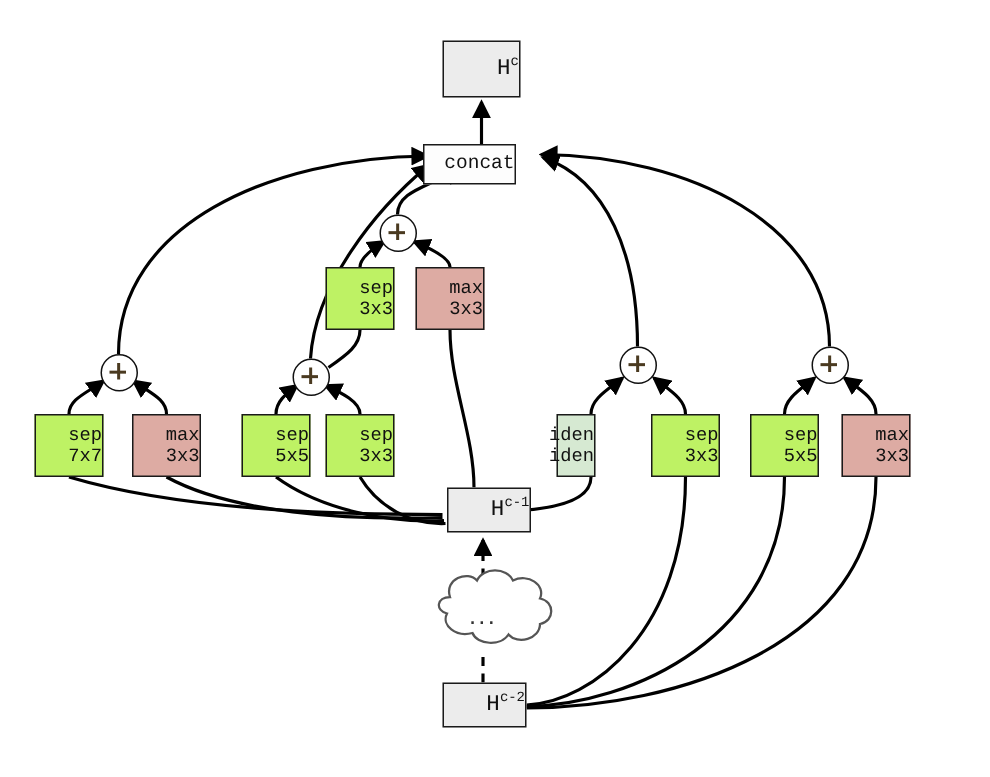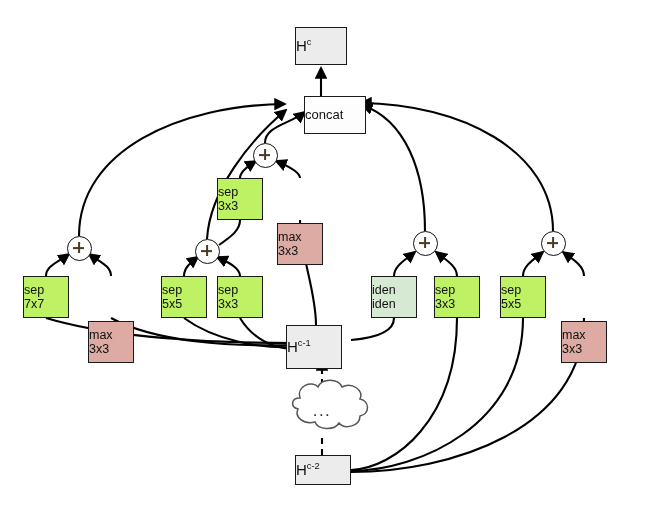--- a/index.html
+++ b/index.html
@@ -23,31 +23,32 @@
     top: 0;
     width: 660px;
     height: 518px;
   }
   .node {
     position: absolute;
     box-sizing: border-box;
     border: 1.6px solid #1a1a1a;
     display: flex;
     flex-direction: column;
-    align-items: flex-start;
+    align-items: flex-end;
     justify-content: center;
     font-size: 12.5px;
     color: #111111;
     line-height: 1.12;
     text-align: center;
     z-index: 5;
+    font-family: Liberation Mono, monospace;
   }
   .node .ln { display: block; }
   .op-sep  { background: #bef264; }
-  .op-max  { background: #ddaba3; margin-top: 45px; }
+  .op-max  { background: #ddaba3; }
   .op-id   { background: #d6e9d2; }
   .state   { background: #ececec; font-size: 15px; }
   .concat  { background: #fdfdfd; font-size: 13px; }
   .state sup {
     font-size: 0.62em;
     vertical-align: super;
     line-height: 0;
   }
   .addnode {
     position: absolute;
@@ -159,21 +160,21 @@
                C 334 431 318 430 315 422
                C 304 425 294 417 298 409
                C 290 407 291 398 300 398 Z"></path>
     </g>
   </svg>
 
   <div class="node state" style="left:295px; top:27px; width:52px; height:38px;">
     <span><span>H</span><sup>c</sup></span>
   </div>
 
-  <div class="node concat" style="left:304px; top:96px; width:62px; height:38px;">
+  <div class="node concat" style="left:282px; top:96px; width:62px; height:27px;">
     <span>concat</span>
   </div>
 
   <div class="addnode" style="left:66.5px; top:235.5px;"></div>
   <div class="addnode" style="left:194.5px; top:238.5px;"></div>
   <div class="addnode" style="left:252.5px; top:142.5px;"></div>
   <div class="addnode" style="left:412.5px; top:230.5px;"></div>
   <div class="addnode" style="left:540.5px; top:230.5px;"></div>
 
   <div class="node op-sep" style="left:23px; top:276px; width:46px; height:42px;">
@@ -193,38 +194,38 @@
     <span class="ln">3x3</span>
   </div>
   <div class="node op-sep" style="left:217px; top:178px; width:46px; height:42px;">
     <span class="ln">sep</span>
     <span class="ln">3x3</span>
   </div>
   <div class="node op-max" style="left:277px; top:178px; width:46px; height:42px;">
     <span class="ln">max</span>
     <span class="ln">3x3</span>
   </div>
-  <div class="node op-id" style="left:371px; top:276px; width:46px; height:42px;">
+  <div class="node op-id" style="left:371px; top:276px; width:26px; height:42px;">
     <span class="ln">iden</span>
     <span class="ln">iden</span>
   </div>
   <div class="node op-sep" style="left:434px; top:276px; width:46px; height:42px;">
     <span class="ln">sep</span>
     <span class="ln">3x3</span>
   </div>
   <div class="node op-sep" style="left:500px; top:276px; width:46px; height:42px;">
     <span class="ln">sep</span>
     <span class="ln">5x5</span>
   </div>
   <div class="node op-max" style="left:561px; top:276px; width:46px; height:42px;">
     <span class="ln">max</span>
     <span class="ln">3x3</span>
   </div>
 
-  <div class="node state" style="left:286px; top:325px; width:56px; height:44px;">
+  <div class="node state" style="left:298px; top:325px; width:56px; height:30px;">
     <span><span>H</span><sup>c-1</sup></span>
   </div>
 
   <div class="cloud" style="left:282px; top:385px; width:80px; height:50px;">
     <div class="dots">...</div>
   </div>
 
   <div class="node state" style="left:295px; top:455px; width:56px; height:30px;">
     <span><span>H</span><sup>c-2</sup></span>
   </div>

